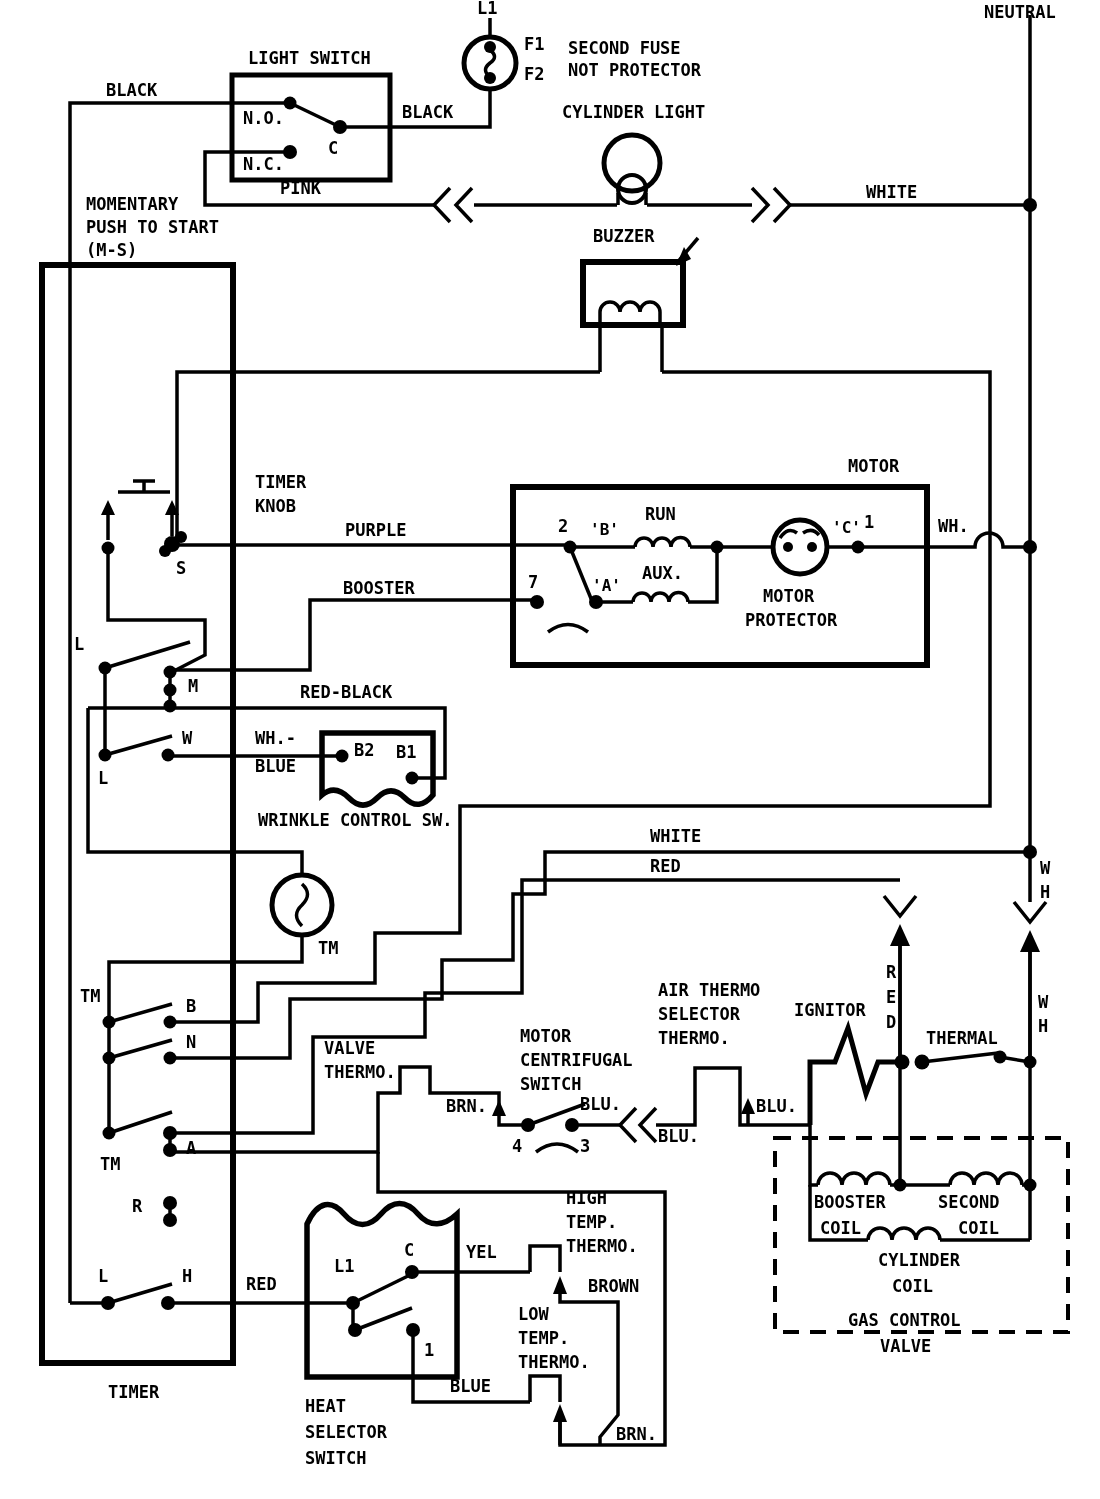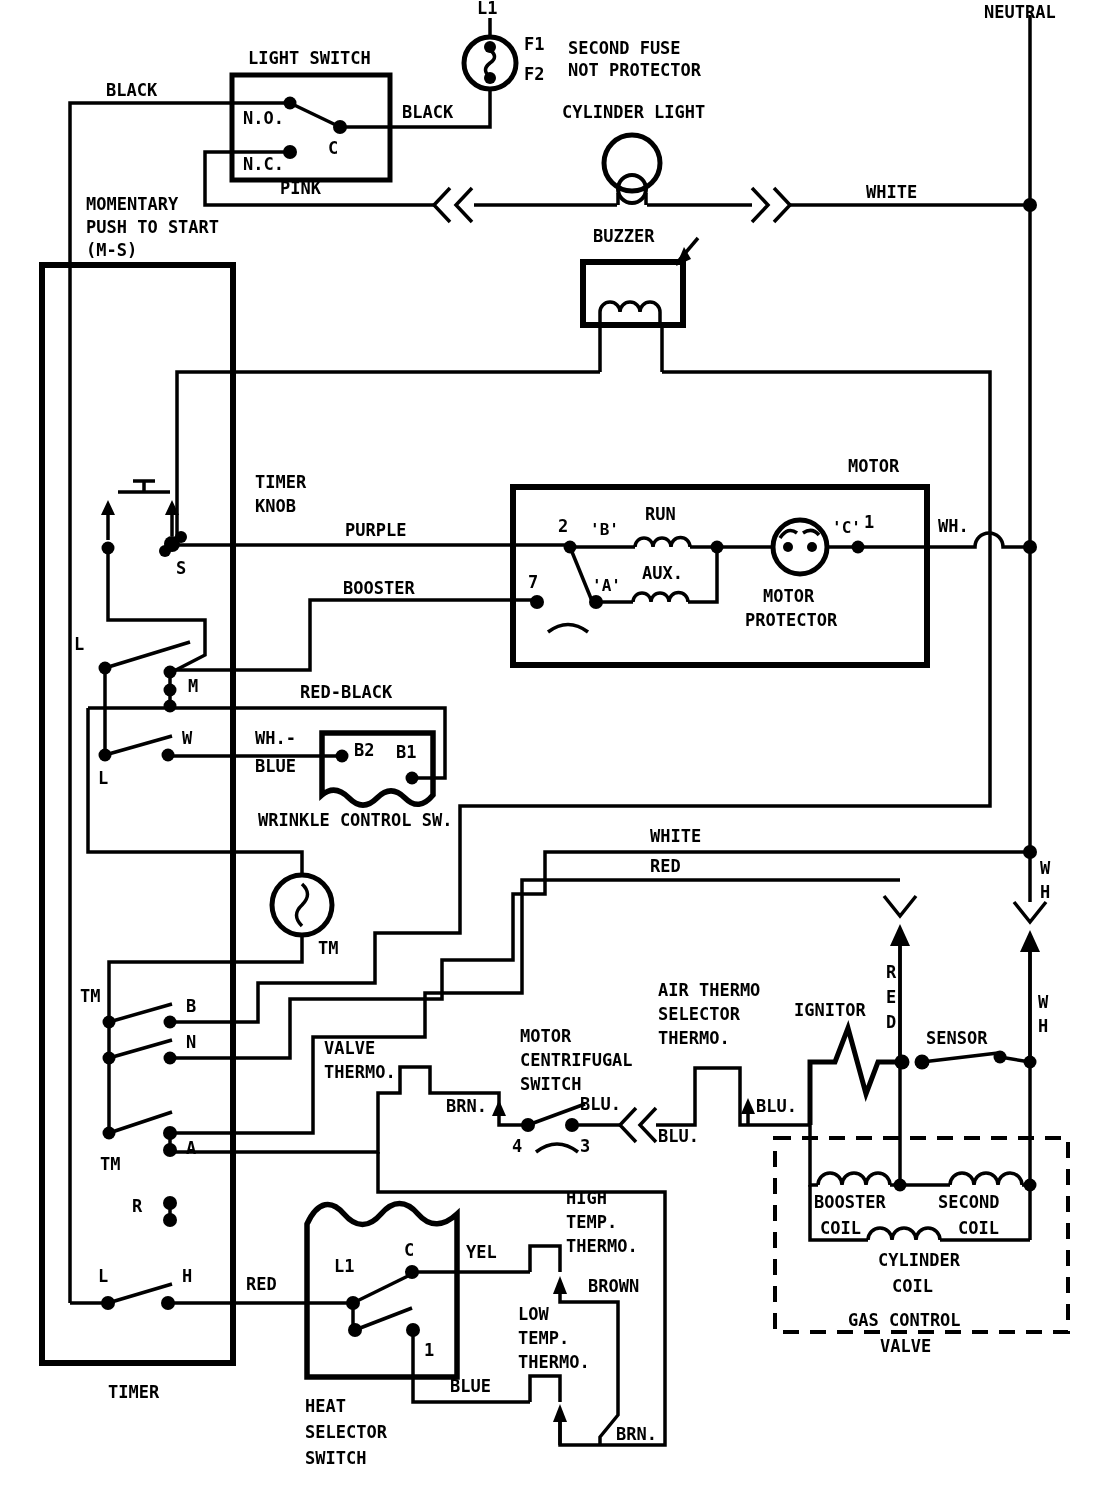--- a/index.html
+++ b/index.html
@@ -260,21 +260,21 @@
 <div class="lb" style="left:1040px;top:884px">H</div>
 <div class="lb" style="left:886px;top:964px">R</div>
 <div class="lb" style="left:886px;top:989px">E</div>
 <div class="lb" style="left:886px;top:1014px">D</div>
 <div class="lb" style="left:1038px;top:994px">W</div>
 <div class="lb" style="left:1038px;top:1018px">H</div>
 <div class="lb" style="left:658px;top:982px">AIR THERMO</div>
 <div class="lb" style="left:658px;top:1006px">SELECTOR</div>
 <div class="lb" style="left:658px;top:1030px">THERMO.</div>
 <div class="lb" style="left:794px;top:1002px">IGNITOR</div>
-<div class="lb" style="left:926px;top:1030px">SENSOR</div>
+<div class="lb" style="left:926px;top:1030px">THERMAL</div>
 <div class="lb" style="left:324px;top:1040px">VALVE</div>
 <div class="lb" style="left:324px;top:1064px">THERMO.</div>
 <div class="lb" style="left:520px;top:1028px">MOTOR</div>
 <div class="lb" style="left:520px;top:1052px">CENTRIFUGAL</div>
 <div class="lb" style="left:520px;top:1076px">SWITCH</div>
 <div class="lb" style="left:446px;top:1098px">BRN.</div>
 <div class="lb" style="left:512px;top:1138px">4</div>
 <div class="lb" style="left:580px;top:1138px">3</div>
 <div class="lb" style="left:580px;top:1096px">BLU.</div>
 <div class="lb" style="left:658px;top:1128px">BLU.</div>

